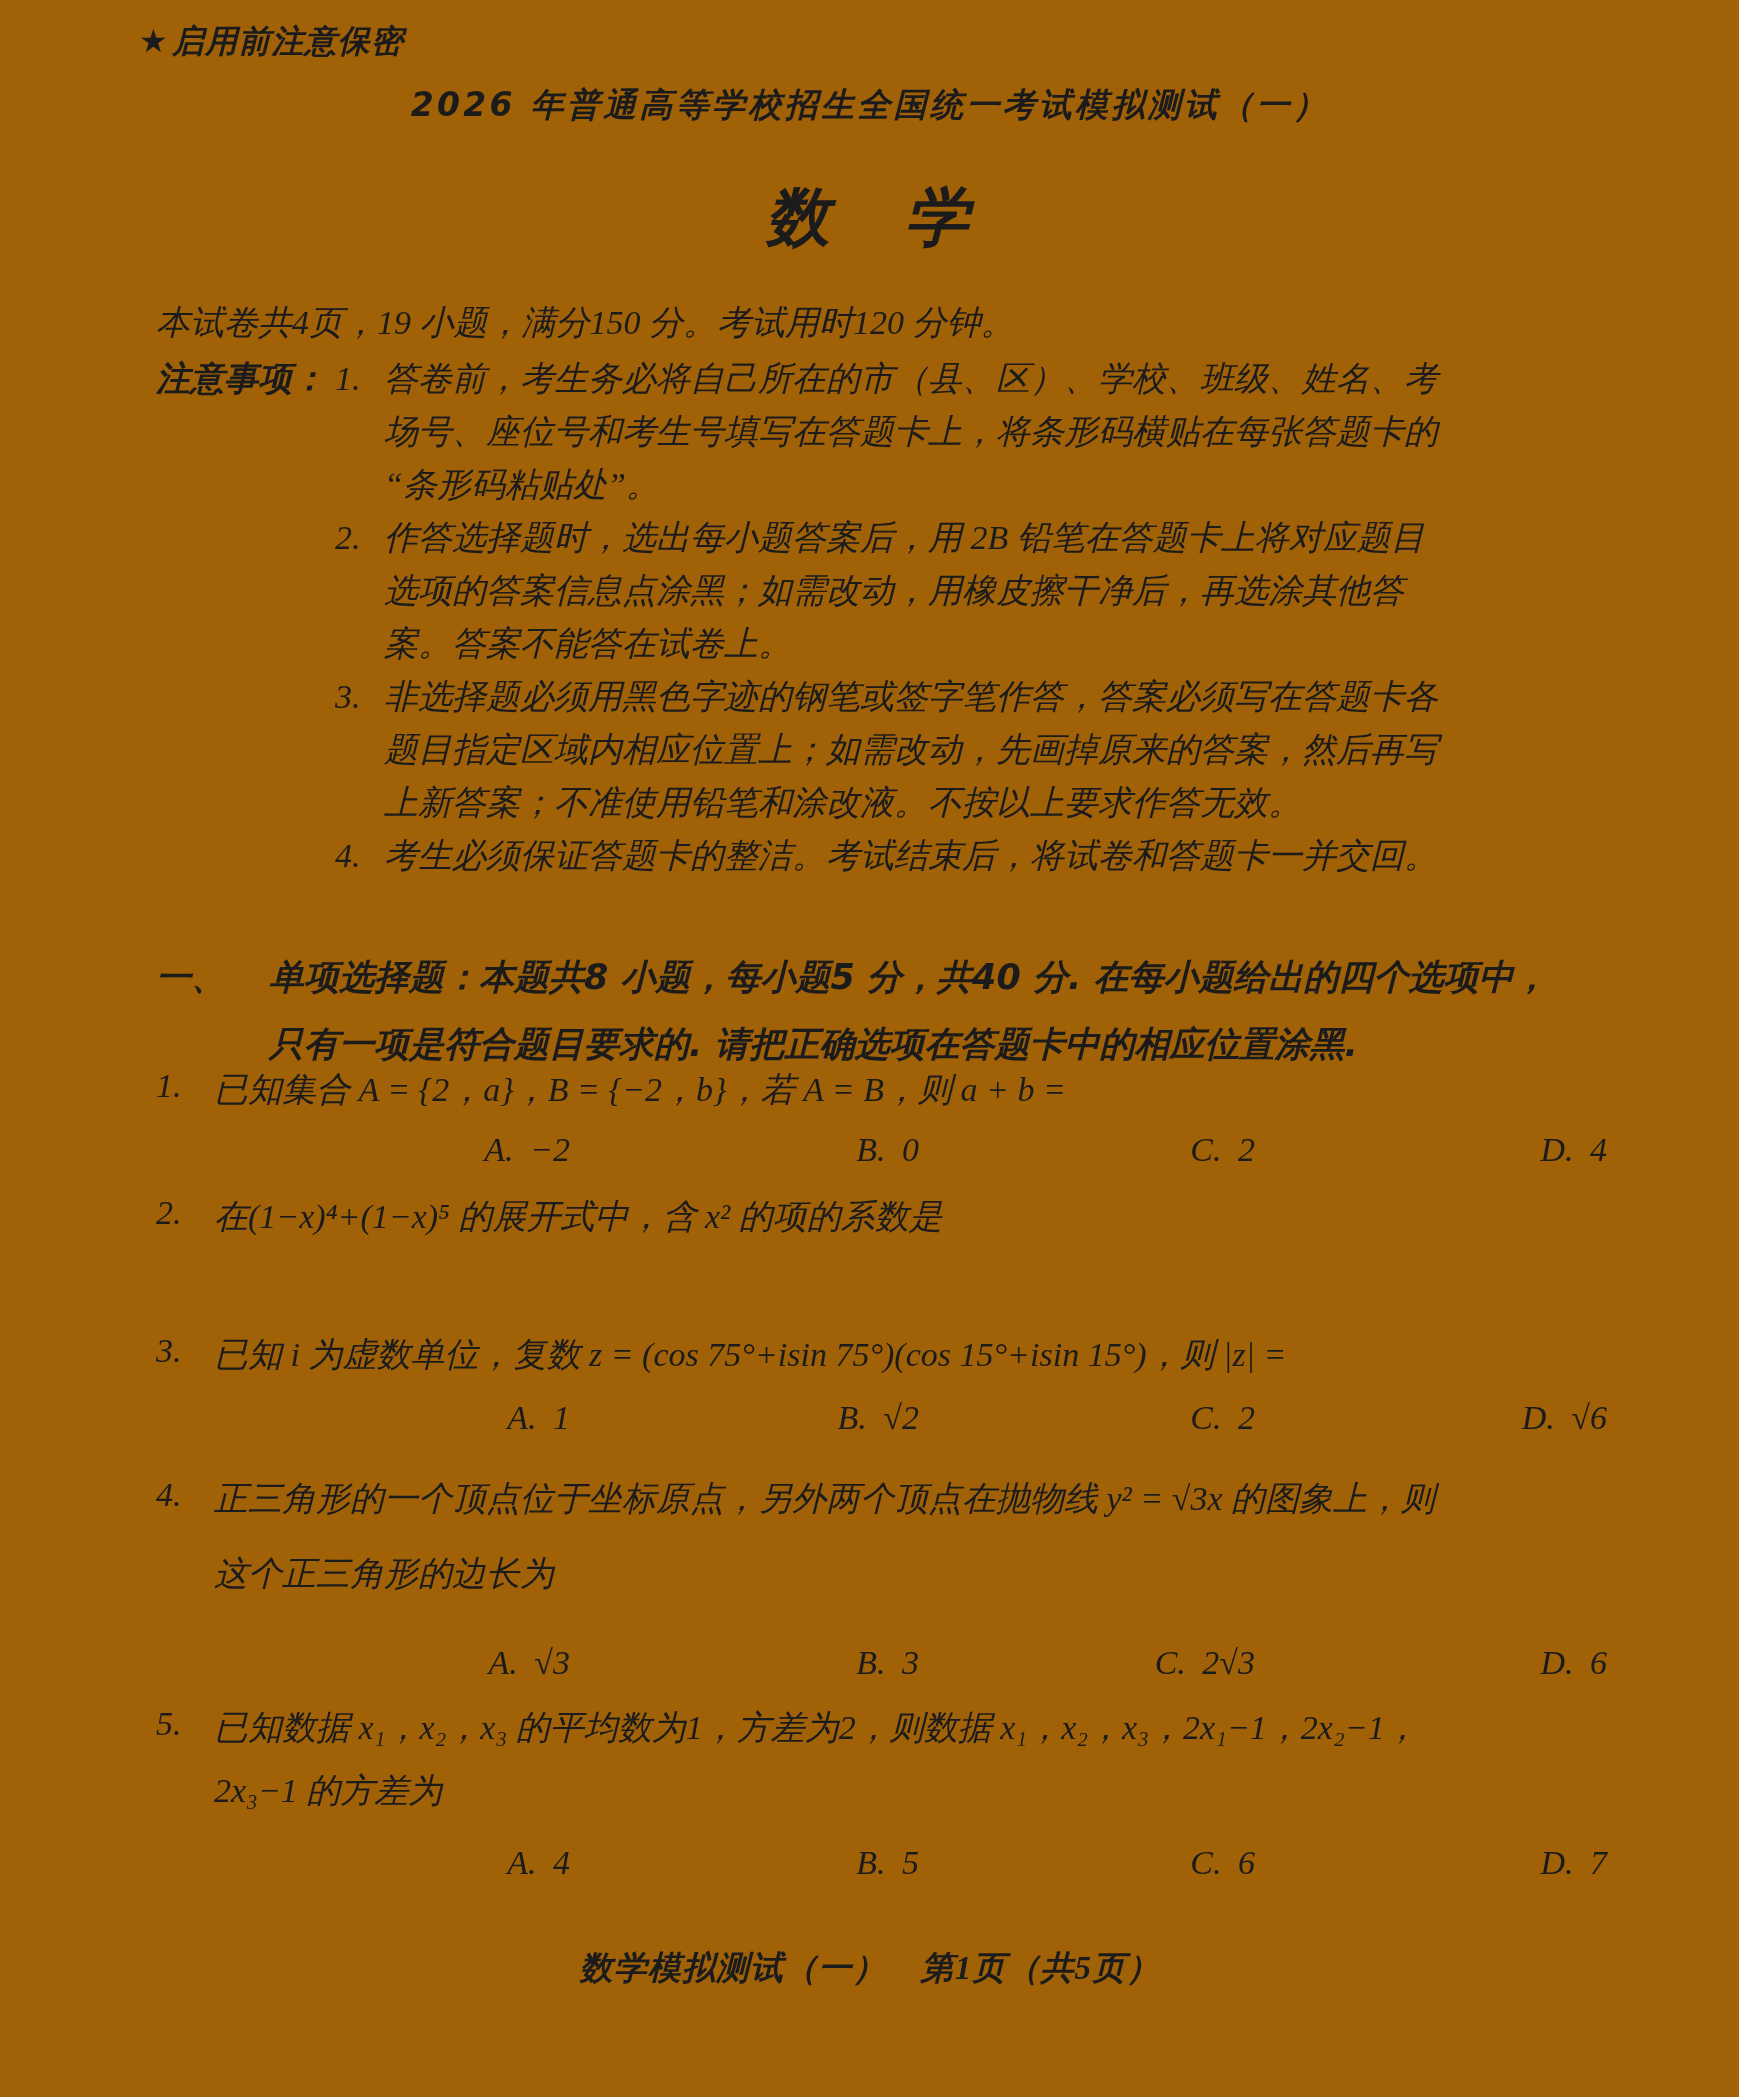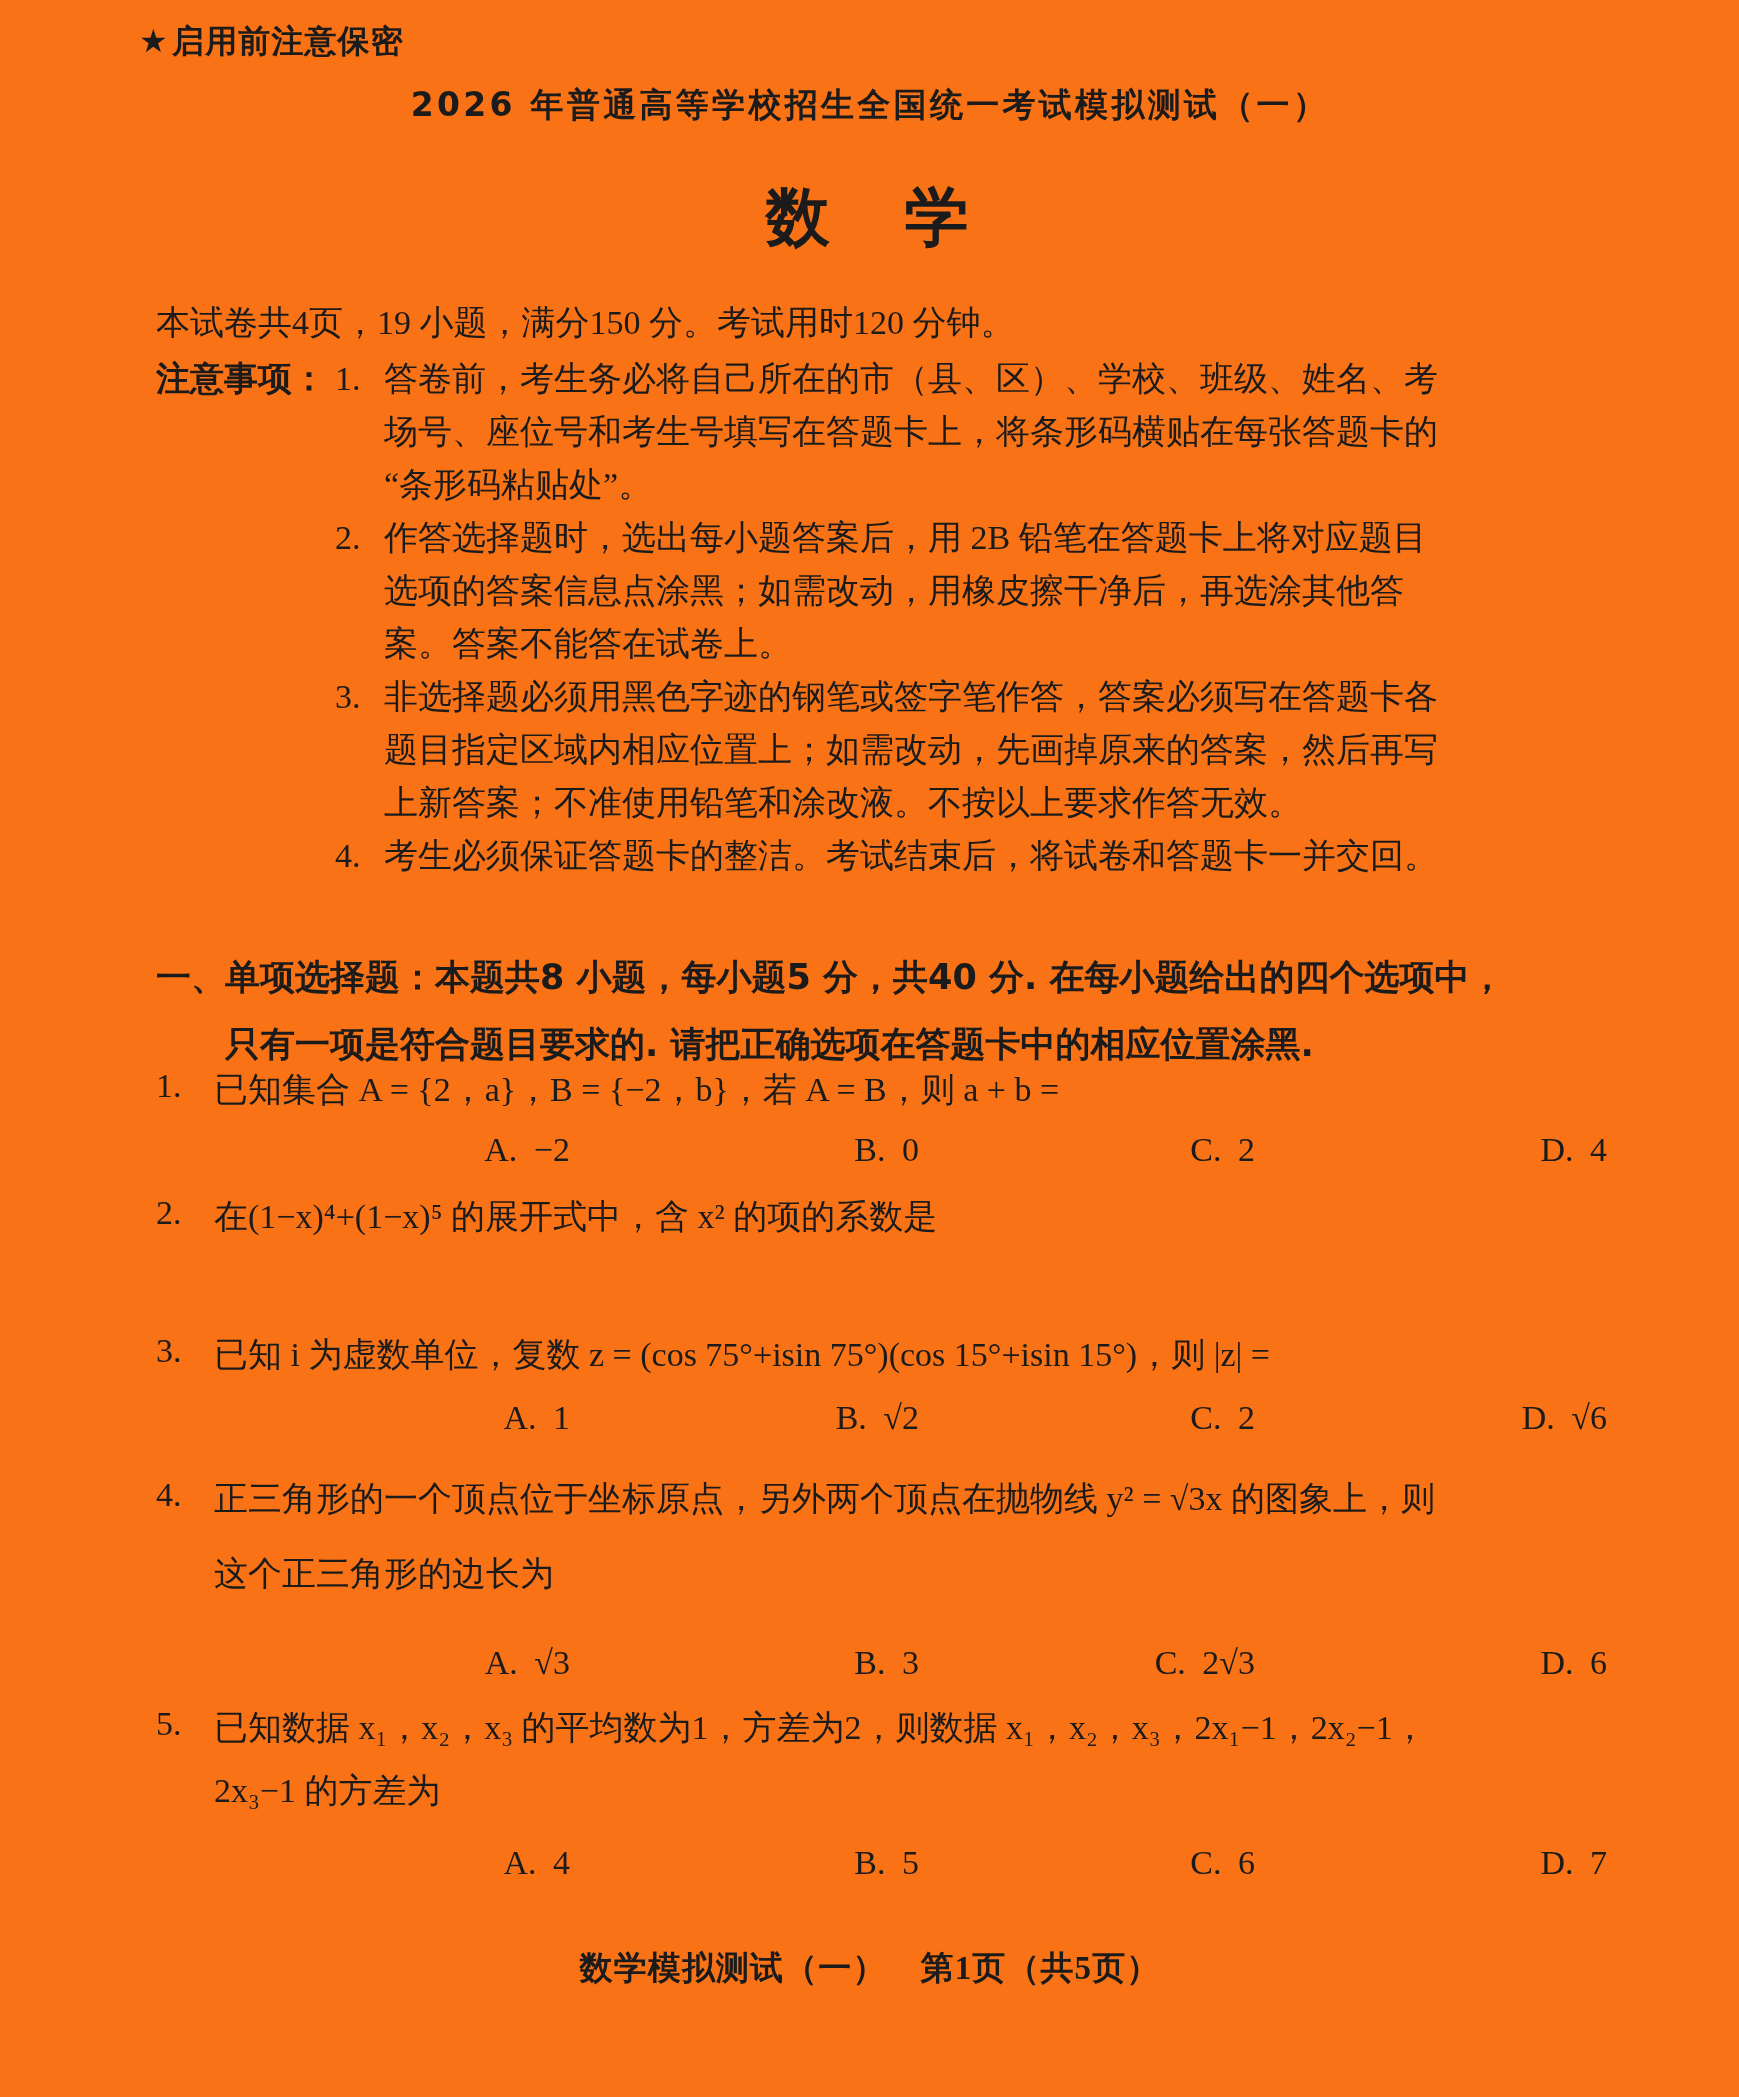--- a/index.html
+++ b/index.html
@@ -4,25 +4,26 @@
 <style>
   html, body {
     margin: 0;
     padding: 0;
     background: #e8e8e8;
   }
   .page {
     position: relative;
     width: 1740px;
     height: 2097px;
-    background: #f97316;
+    background: #a16207;
     color: #1b1b1b;
     font-family: "Liberation Serif", "DejaVu Serif", "DejaVu Sans", serif;
     font-size: 34px;
     overflow: hidden;
+    font-style: italic;
   }
   .abs { position: absolute; }
 
   
   .security-note {
     left: 139px; top: 20px;
     font-family: "DejaVu Sans", "Liberation Sans", sans-serif;
     font-weight: 700;
     font-size: 32px;
     letter-spacing: 1.1px;
@@ -82,21 +83,21 @@
   
   .section-heading {
     left: 156px; top: 944px;
     display: flex;
     width: 1448px;
     font-family: "DejaVu Sans", "Liberation Sans", sans-serif;
     font-weight: 700;
     font-size: 35px;
   }
   .sec-label { width: 69px; flex: 0 0 69px; line-height: 67px; }
-  .sec-lines { flex: 1; }
+  .sec-lines { flex: 1; margin-left: 44px; }
   .sec-line { line-height: 67px; white-space: nowrap; }
 
   
   .q-row {
     left: 156px;
     display: flex;
     width: 1448px;
     white-space: nowrap;
   }
   .q-num { width: 58px; flex: 0 0 58px; }

